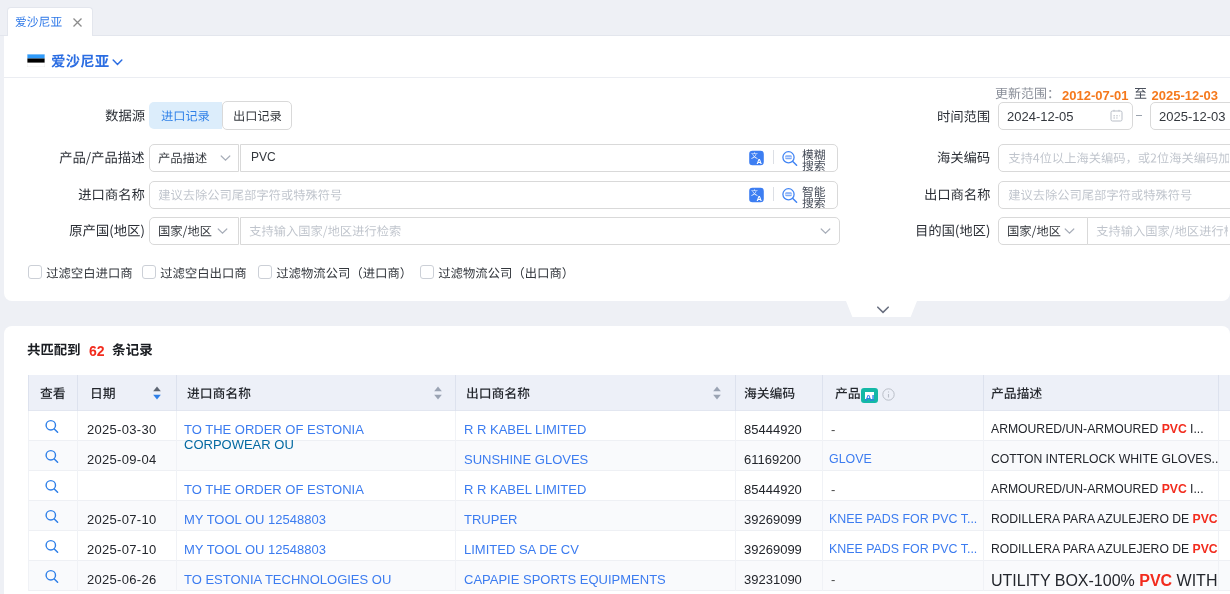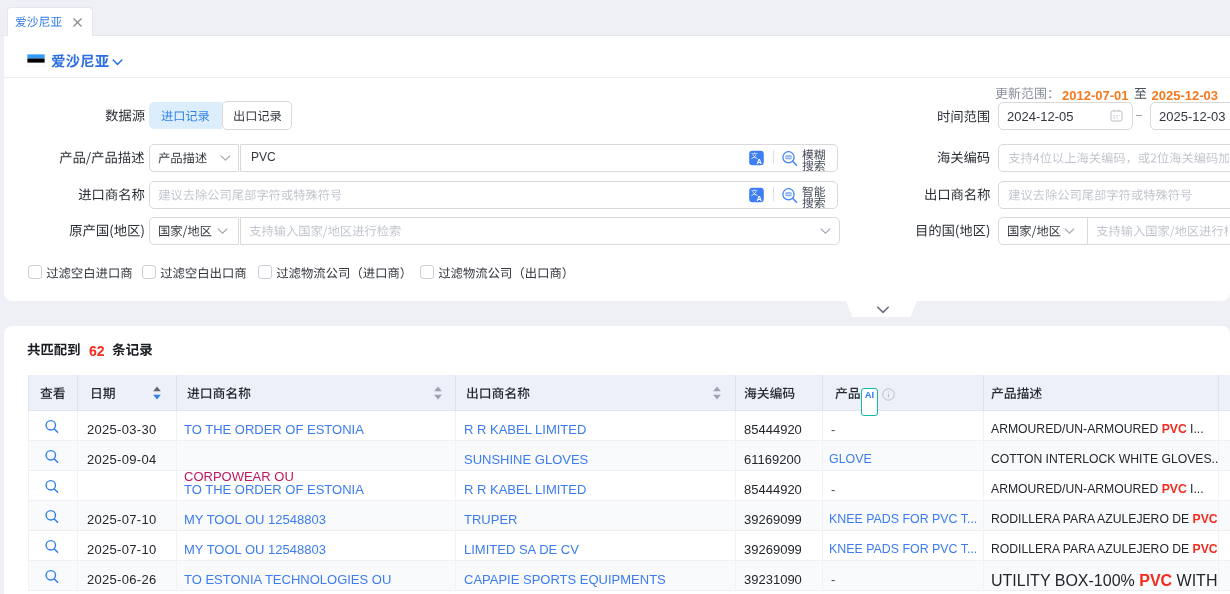--- a/index.html
+++ b/index.html
@@ -402,21 +402,21 @@
 <div class="abs" style="left:744px;top:387px"><svg width="51.2" height="14.1" viewBox="0 -0.86 4.000 1.1" style="fill:#23262c;overflow:visible;">
       <use href="#g104" x="0.000"></use>
       <use href="#g105" x="1.000"></use>
       <use href="#g106" x="2.000"></use>
       <use href="#g107" x="3.000"></use>
     </svg></div>
 <div class="abs" style="left:835px;top:387px"><svg width="25.6" height="14.1" viewBox="0 -0.86 2.000 1.1" style="fill:#23262c;overflow:visible;">
       <use href="#g108" x="0.000"></use>
       <use href="#g109" x="1.000"></use>
     </svg></div>
-<div class="abs" style="left:861px;top:388px;width:17px;height:28px;border:1px solid #14b8a6;border-radius:3px;background:#fff;font-size:9.5px;font-weight:bold;color:#2e7fe8;text-align:center;line-height:12px">AI</div>
+<div class="abs" style="left:861px;top:388px;width:17px;height:15px;border:4px solid #14b8a6;border-radius:3px;background:#fff;font-size:9.5px;font-weight:bold;color:#2e7fe8;text-align:center;line-height:12px">AI</div>
 <svg class="abs" style="left:882px;top:388px" width="13" height="13" viewBox="0 0 13 13">
     <circle cx="6.5" cy="6.5" r="5.7" fill="none" stroke="#b9bec7" stroke-width="1"></circle>
     <path d="M6.5 3.4 v1 M6.5 5.9 v3.6" stroke="#b9bec7" stroke-width="1.1"></path>
   </svg>
 <div class="abs" style="left:991px;top:387px"><svg width="51.2" height="14.1" viewBox="0 -0.86 4.000 1.1" style="fill:#23262c;overflow:visible;">
       <use href="#g108" x="0.000"></use>
       <use href="#g109" x="1.000"></use>
       <use href="#g110" x="2.000"></use>
       <use href="#g111" x="3.000"></use>
     </svg></div>
@@ -432,21 +432,21 @@
 <div class="tc" style="left:744px;top:421.5px;color:#23262c">85444920</div>
 <div class="tc" style="left:831px;top:421.5px;color:#4a4a4a">-</div>
 <div class="tc dc" style="left:991px;top:421.5px;color:#23262c;font-size:12.2px;width:227px;overflow:hidden">ARMOURED/UN-ARMOURED <b>PVC</b> I...</div>
 <div class="abs" style="left:28px;top:441px;width:1202px;height:30px;background:#f9fafc"></div>
 <div class="abs" style="left:28px;top:470px;width:1202px;height:1px;background:#eef0f4"></div>
 <svg class="abs" style="left:44px;top:449px" width="16" height="16" viewBox="0 0 16 16">
     <circle cx="6.8" cy="6.3" r="4.7" fill="none" stroke="#2e7fe8" stroke-width="1.4"></circle>
     <path d="M10.3 10 L13.6 13.3" stroke="#2e7fe8" stroke-width="1.5" stroke-linecap="round"></path>
   </svg>
 <div class="tc" style="left:87px;top:451.5px;color:#23262c;letter-spacing:0.3px">2025-09-04</div>
-<div class="tc" style="left:184px;top:469px;color:#be185d">CORPOWEAR OU</div>
+<div class="tc" style="left:184px;top:437px;color:#0369a1">CORPOWEAR OU</div>
 <div class="tc" style="left:464px;top:451.5px;color:#3c7cf0">SUNSHINE GLOVES</div>
 <div class="tc" style="left:744px;top:451.5px;color:#23262c">61169200</div>
 <div class="tc" style="left:829px;top:451.5px;color:#3c7cf0;width:150px;overflow:hidden;font-size:12.4px">GLOVE</div>
 <div class="tc dc" style="left:991px;top:451.5px;color:#23262c;font-size:12.2px;width:227px;overflow:hidden">COTTON INTERLOCK WHITE GLOVES...</div>
 <div class="abs" style="left:28px;top:500px;width:1202px;height:1px;background:#eef0f4"></div>
 <svg class="abs" style="left:44px;top:479px" width="16" height="16" viewBox="0 0 16 16">
     <circle cx="6.8" cy="6.3" r="4.7" fill="none" stroke="#2e7fe8" stroke-width="1.4"></circle>
     <path d="M10.3 10 L13.6 13.3" stroke="#2e7fe8" stroke-width="1.5" stroke-linecap="round"></path>
   </svg>
 <div class="tc" style="left:87px;top:502px;color:#737373;letter-spacing:0.3px">2025-07-22</div>

